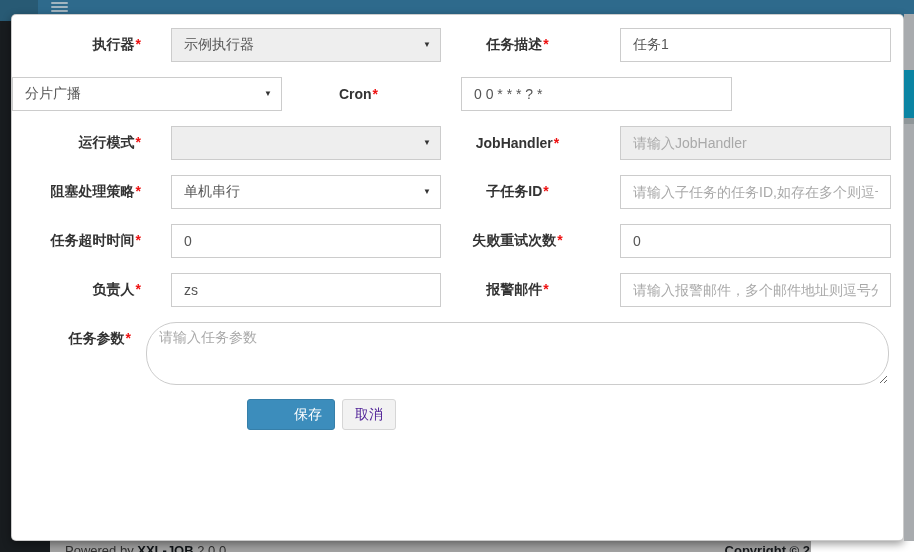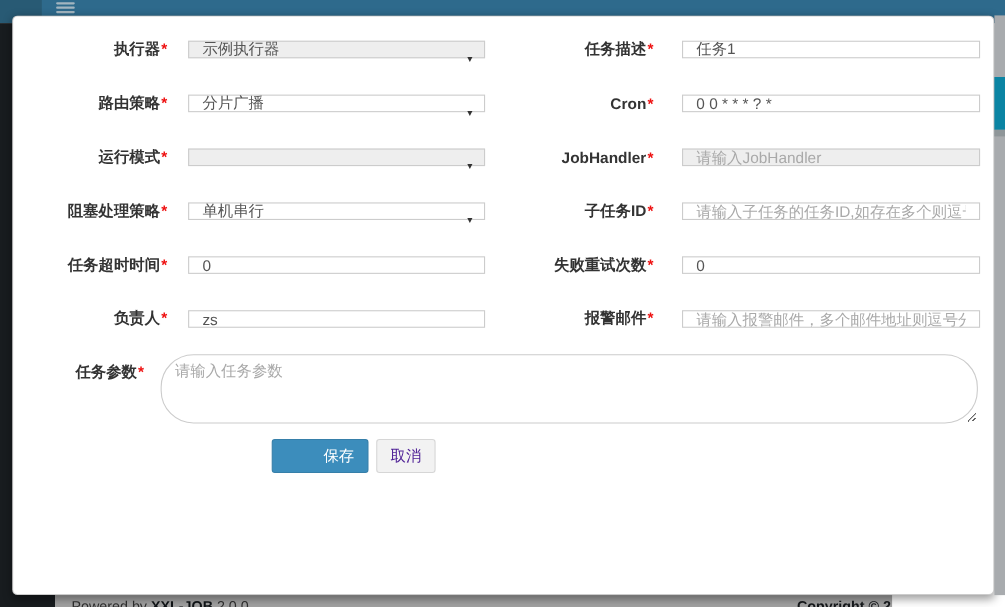--- a/index.html
+++ b/index.html
@@ -31,24 +31,24 @@
     background:#fff; border:1px solid rgba(0,0,0,.2); border-radius:5px;
     box-shadow:0 3px 9px rgba(0,0,0,.4); z-index:3; overflow:hidden;
   }
   .modal-header { height:56px; padding:17px 15px 0 15px; border-bottom:1px solid #e5e5e5; }
   .modal-title { font-size:18px; color:#333; font-weight:normal; line-height:1.4; }
   
   .form-area { padding-top:13px; }
   .form-row { display:flex; height:34px; margin-bottom:15px; align-items:center; }
   .lbl { font-size:14px; font-weight:bold; color:#333; text-align:right; white-space:nowrap; }
   .lbl .req { color:#ee1111; margin-left:1px; }
-  .lbl-l { width:159px; padding-right:19px; }
-  .lbl-r { width:179px; padding-right:26px; }
+  .lbl-l { width:159px; padding-right:30px; }
+  .lbl-r { width:179px; padding-right:26px;text-align:center; }
   .ctrl {
-    height:16px; font-size:14px; color:#555; background:#fff;
+    height:34px; font-size:14px; color:#555; background:#fff;
     border:1px solid #ccc; border-radius:0; outline:none;
   }
   .ctrl-l { width:270px; }
   .ctrl-r { width:271px; }
   input.ctrl { padding:0 12px; font-family:"Liberation Sans","DejaVu Sans",sans-serif; }
   input.ctrl::placeholder, textarea.ctrl::placeholder { color:#a9a9a9; opacity:1; }
   .disabled-ctrl { background:#eee !important; cursor:not-allowed; }
   .sel { position:relative; display:flex; align-items:center; padding:0 26px 0 12px; cursor:pointer; }
   .sel .sel-text { flex:1; overflow:hidden; white-space:nowrap; }
   .sel .caret { position:absolute; right:9px; top:12px; font-size:8px; color:#333; line-height:1; }
@@ -93,21 +93,20 @@
       <div class="lbl lbl-l"><span>执行器</span><span class="req">*</span></div>
       <div class="ctrl ctrl-l sel disabled-ctrl">
         <span class="sel-text">示例执行器</span>
         <span class="caret">▼</span>
       </div>
       <div class="lbl lbl-r"><span>任务描述</span><span class="req">*</span></div>
       <input class="ctrl ctrl-r" value="任务1" style="">
     </div>
 
     <div class="form-row">
-      <div class="lbl lbl-l"><span>路由策略</span><span class="req">*</span></div>
       <div class="ctrl ctrl-l sel">
         <span class="sel-text">分片广播</span>
         <span class="caret">▼</span>
       </div>
       <div class="lbl lbl-r"><span>Cron</span><span class="req">*</span></div>
       <input class="ctrl ctrl-r" value="0 0 * * * ? *" style="">
     </div>
 
     <div class="form-row">
       <div class="lbl lbl-l"><span>运行模式</span><span class="req">*</span></div>

